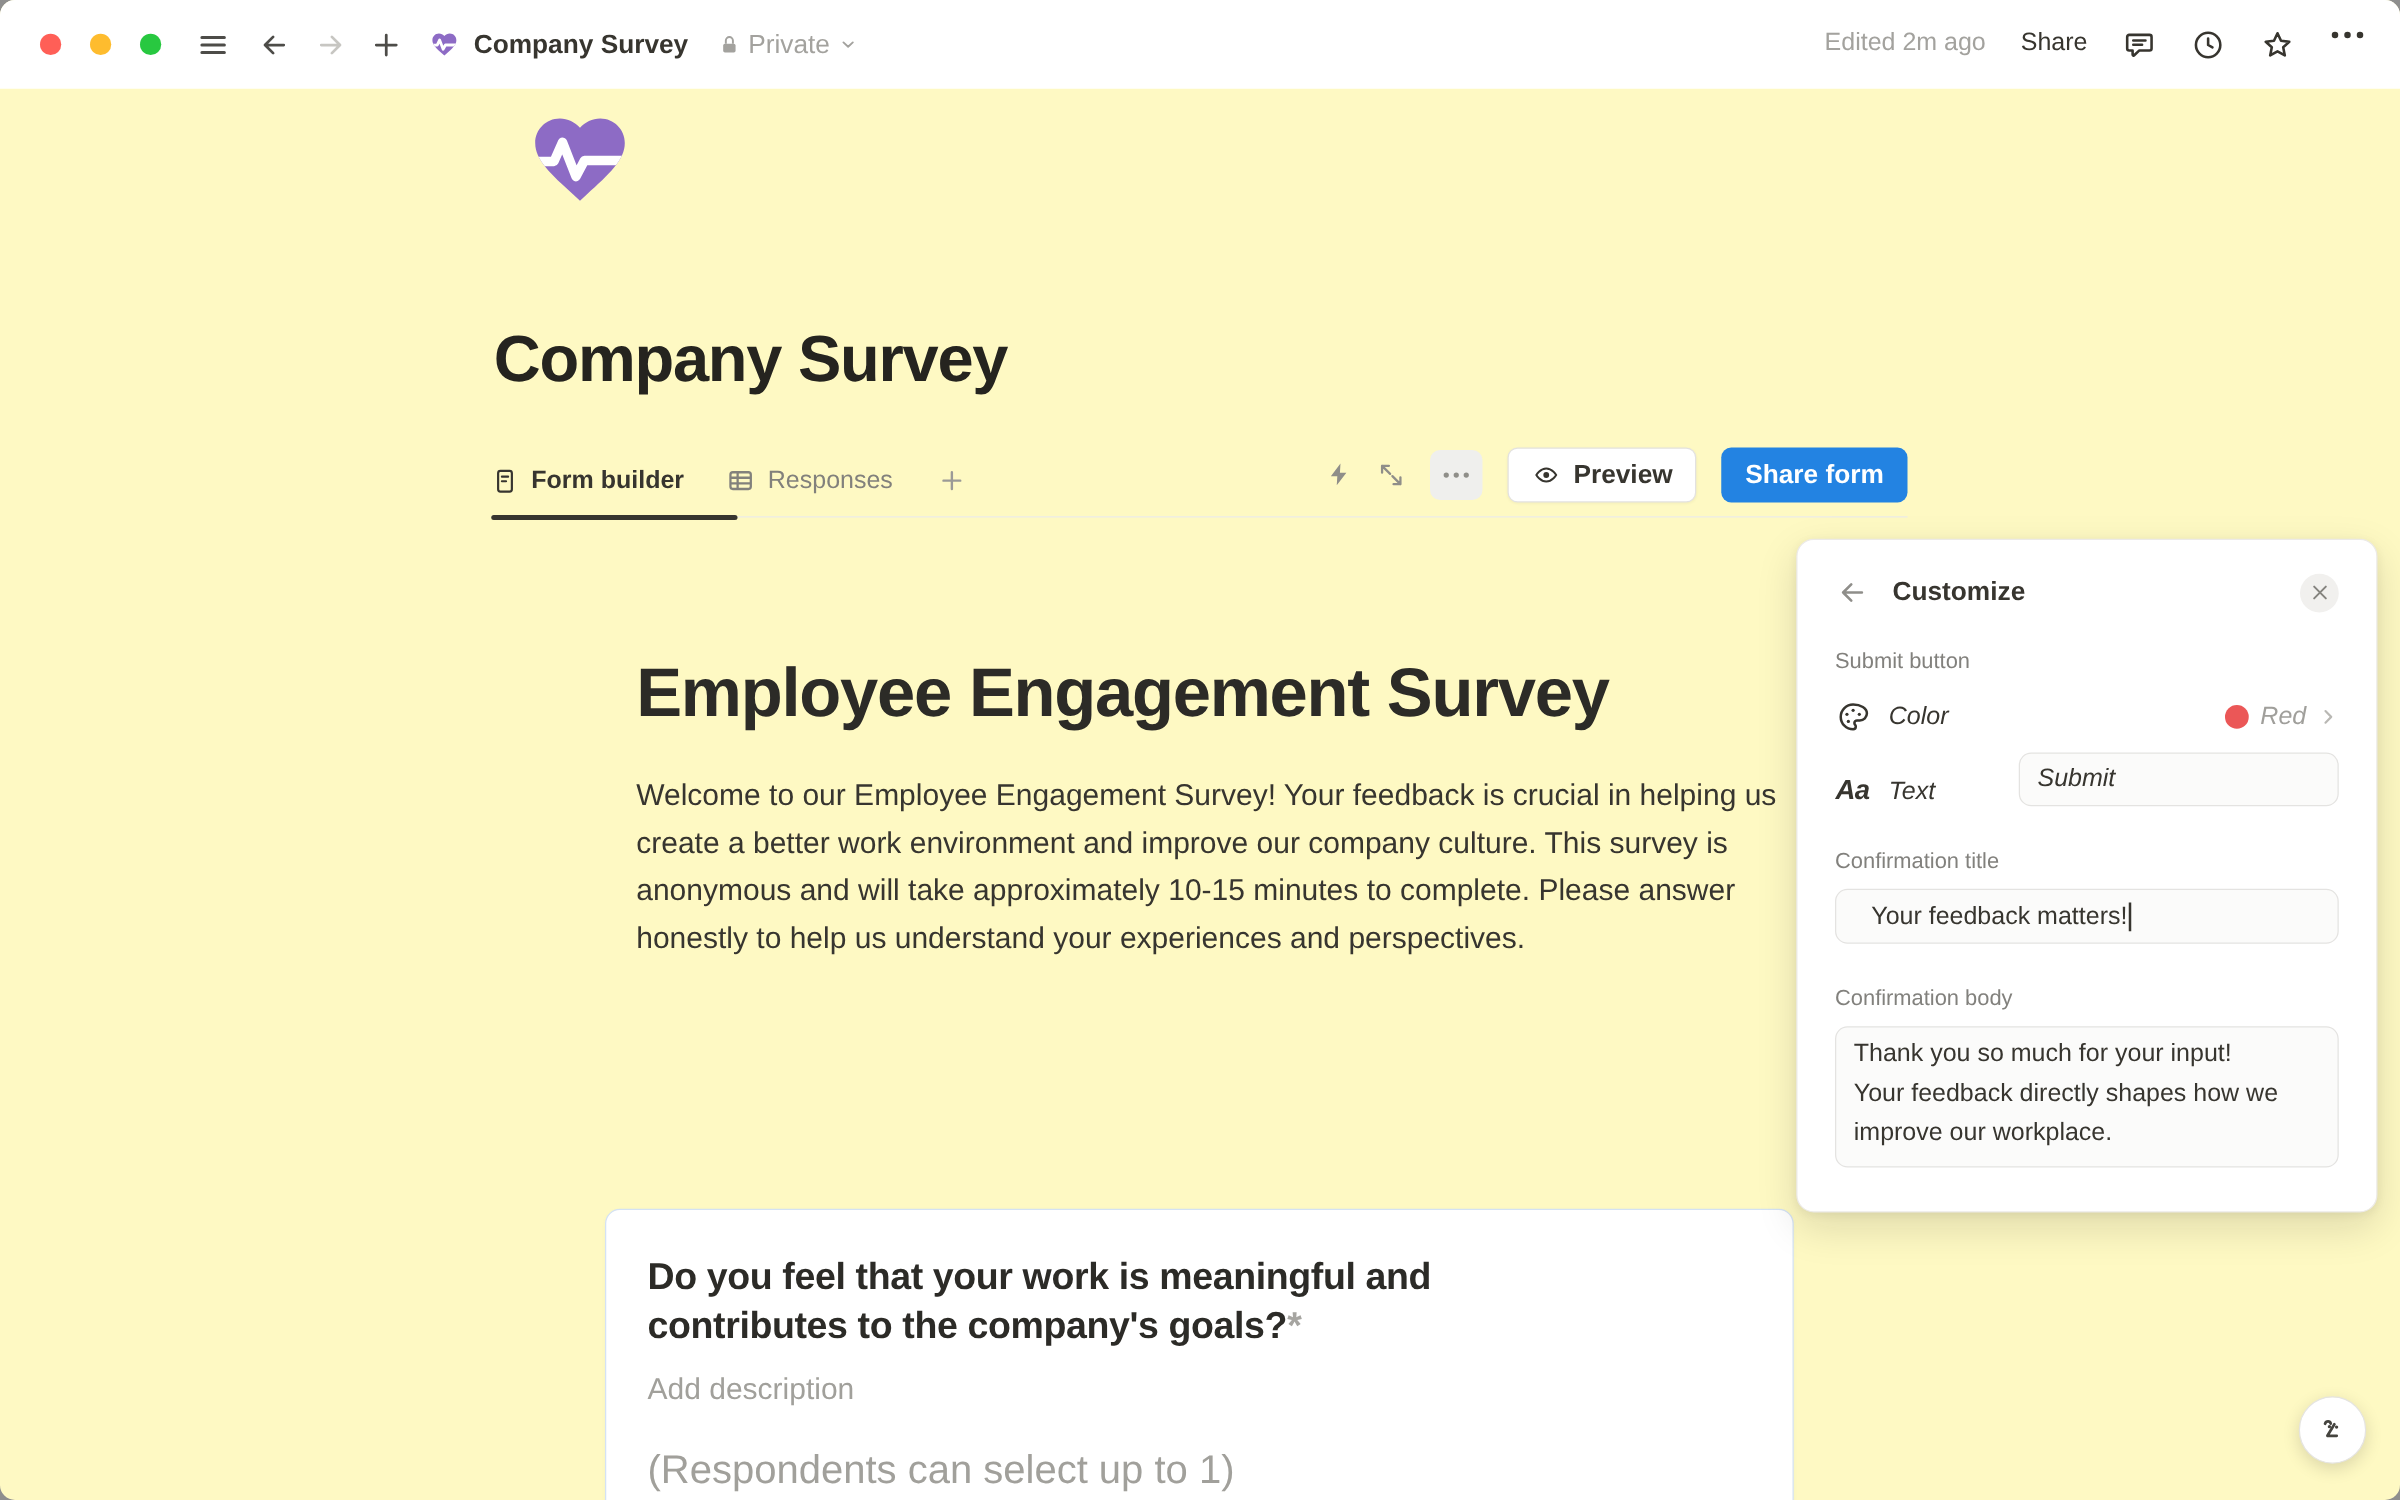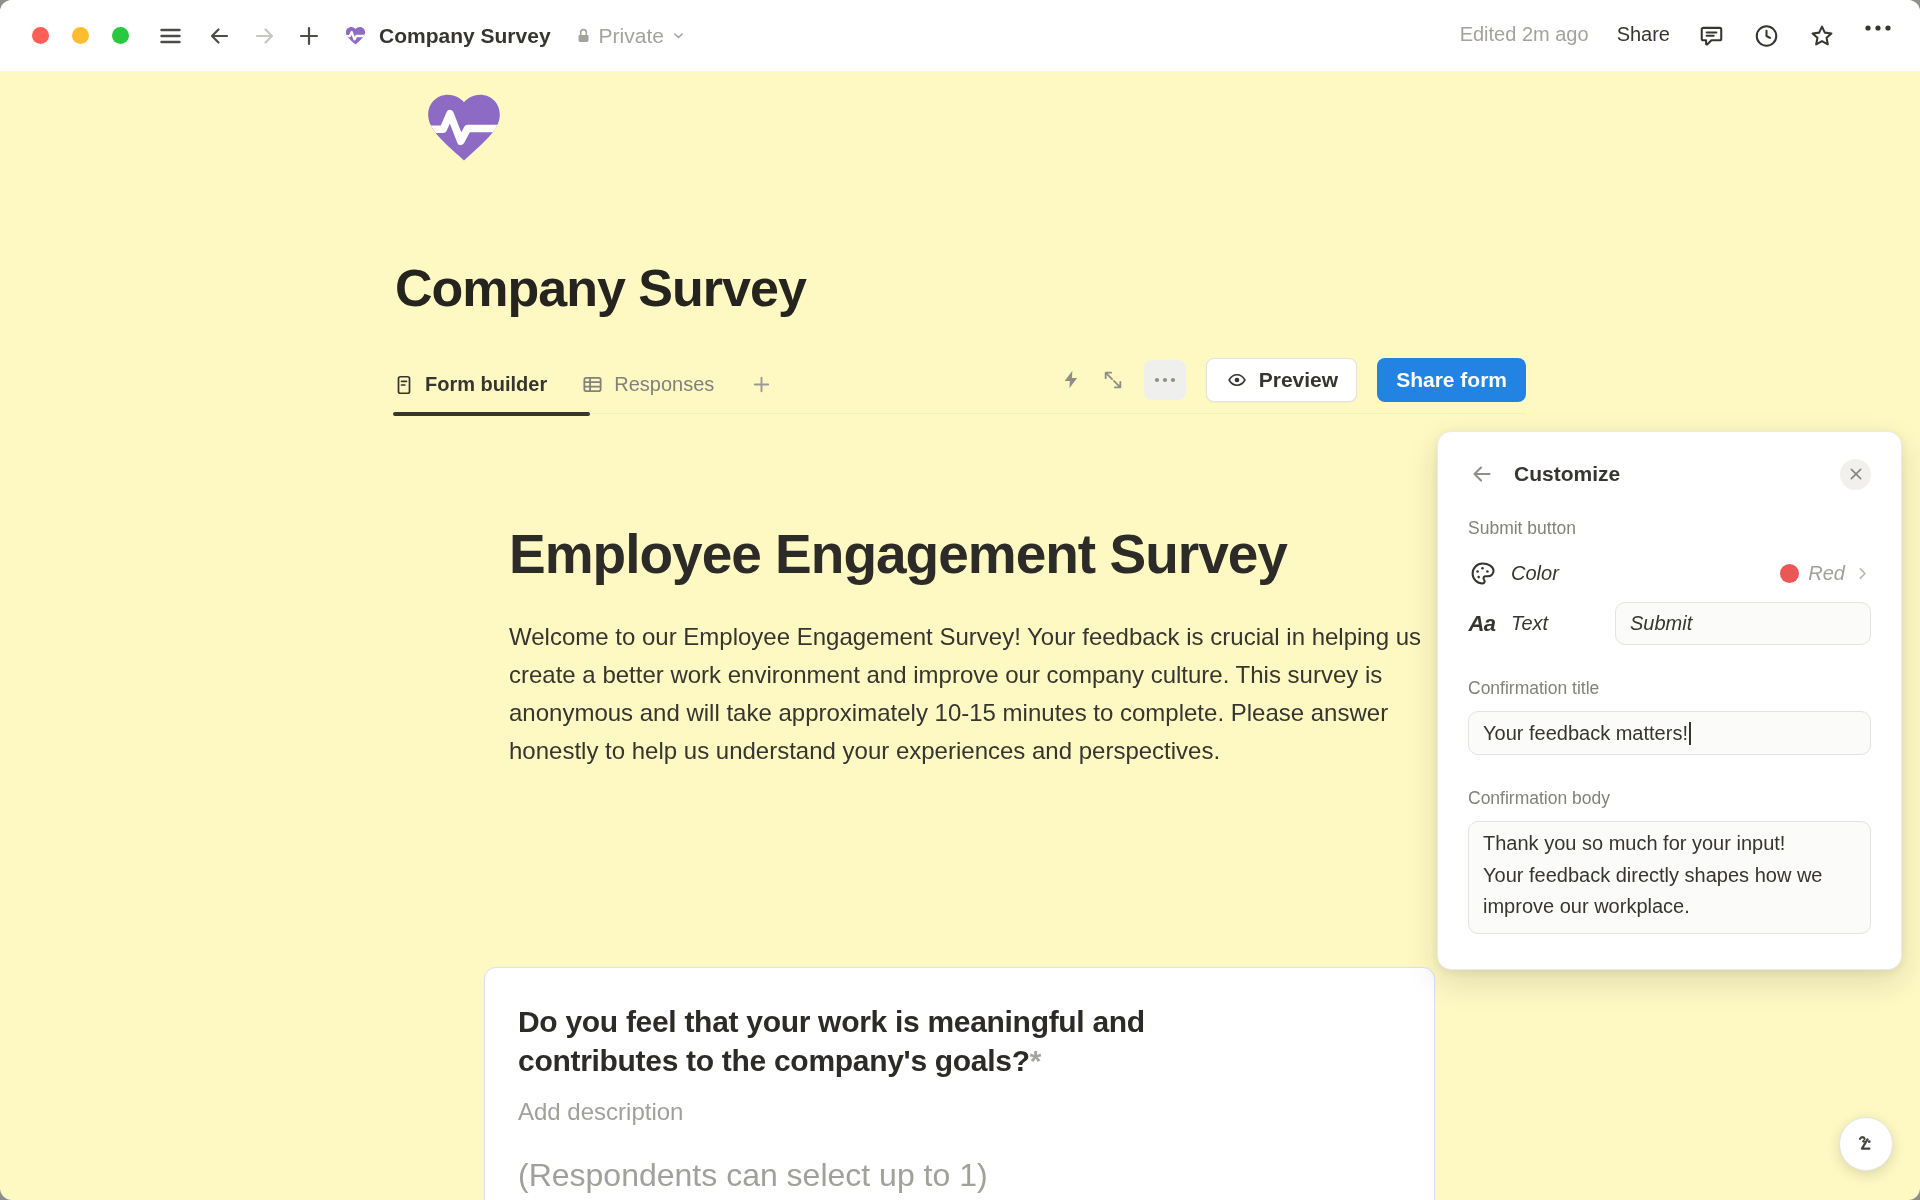--- a/index.html
+++ b/index.html
@@ -55,23 +55,23 @@
   .panel-close { width:31px; height:31px; border-radius:50%; background:#f1f0ee; display:inline-flex; align-items:center; justify-content:center; color:#85847f; }
   .section-label { margin-top:27px; font-size:17.5px; font-weight:500; color:#82817d; }
   .row { display:flex; align-items:center; margin-top:16px; height:36px;font-style:italic; }
   .row-icon { width:28px; display:inline-flex; justify-content:center; color:#37352f; flex:none; }
   .aa-glyph { font-size:22px; font-weight:600; color:#37352f; letter-spacing:-0.5px; }
   .row-label { font-size:20px; color:#37352f; margin-left:15px; }
   .row-right { margin-left:auto; display:flex; align-items:center; gap:9px; }
   .swatch { width:19px; height:19px; border-radius:50%; }
   .swatch-name { font-size:20px; color:#a09f9b; }
   .chev { display:inline-flex; color:#b9b8b4; }
-  .row.text-row { margin-top:11px; height:43px; }
+  .row.text-row { margin-top:11px; height:43px;align-items:flex-end; }
   .mini-input { margin-left:auto; width:256px; height:43px; border:1.5px solid #e4e3e1; background:#fbfbfa; border-radius:10px; display:flex; align-items:center; padding:0 14px; font-size:20px; color:#37352f; }
-  .wide-input { margin-top:12px; width:100%; height:44px; border:1.5px solid #e4e3e1; background:#fbfbfa; border-radius:10px; display:flex; align-items:center; padding:0 14px; font-size:20px; color:#37352f; }
+  .wide-input { margin-top:12px; width:100%; height:44px; border:1.5px solid #e4e3e1; background:#fbfbfa; border-radius:10px; display:flex; align-items:center; padding:0 28px; font-size:20px; color:#37352f; }
   .caret { display:inline-block; width:2px; height:23px; background:#37352f; margin-left:1px; }
   .body-box { margin-top:12px; width:100%; height:113px; border:1.5px solid #e4e3e1; background:#fbfbfa; border-radius:10px; padding:6px 40px 9px 14px; font-size:20px; line-height:31.5px; color:#37352f; }
   .cl-mt { margin-top:33px; }
 
   
   .fab { position:absolute; left:1839px; top:1117px; width:54px; height:54px; border-radius:50%; background:#fff; border:1px solid #e5e4e1; box-shadow:0 4px 14px rgba(0,0,0,.14); display:flex; align-items:center; justify-content:center; color:#45443f; z-index:6; }
 
   svg { display:block; }
 </style>
 </head>

